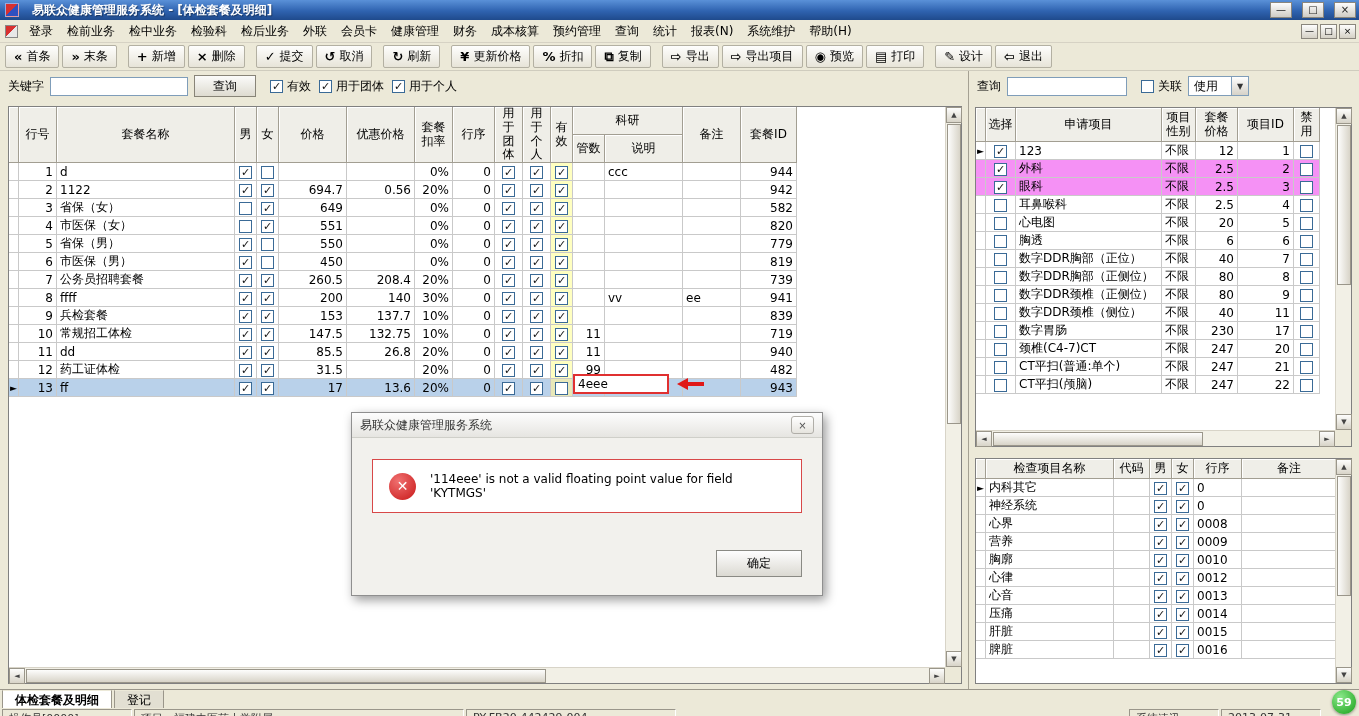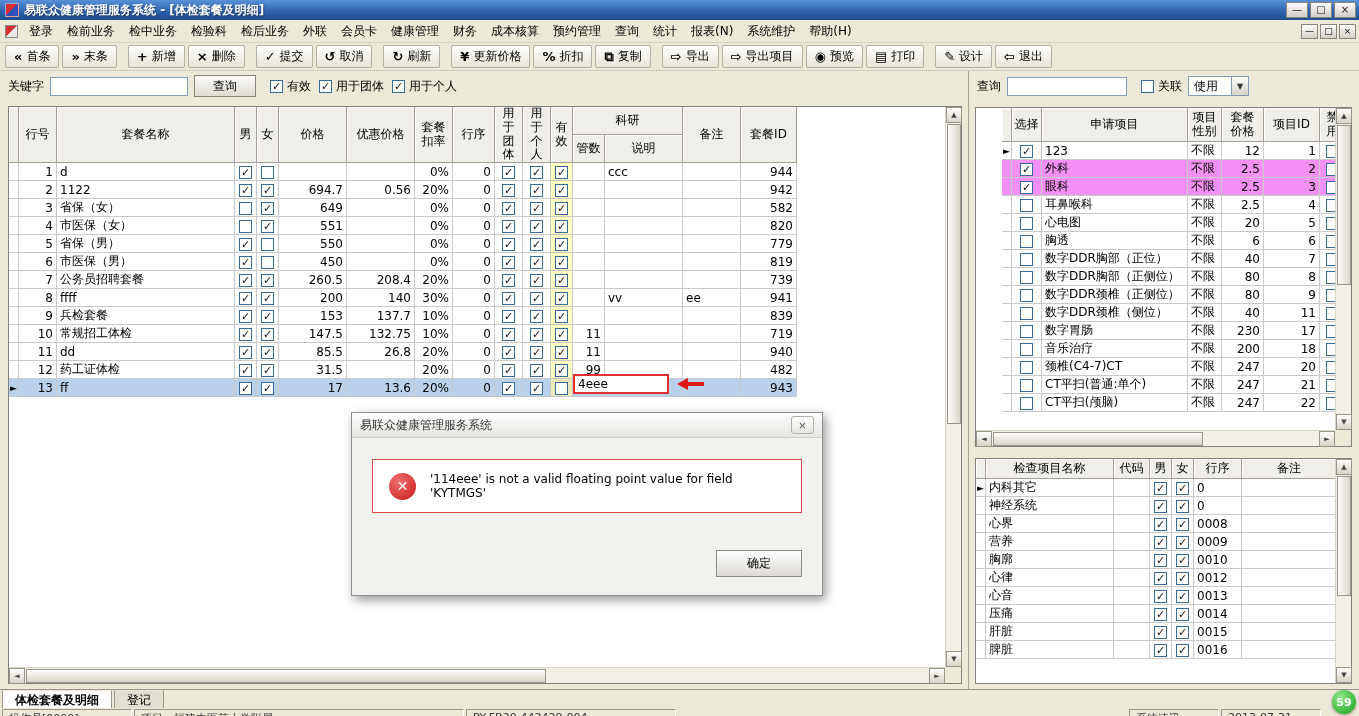--- a/index.html
+++ b/index.html
@@ -1,20 +1,20 @@
 <!DOCTYPE html>
 <html><head>
 <meta charset="utf-8">
 <style>
   * { box-sizing: border-box; margin: 0; padding: 0; }
   html,body { width:1359px; height:716px; overflow:hidden; }
   body { font-family:"DejaVu Sans","Liberation Sans",sans-serif; font-size:12px; background:#ece9d8; position:relative; color:#000; }
 
   
-  .titlebar { height:20px; background:linear-gradient(180deg,#5a91d8 0%,#2f63b0 55%,#1f4a8c 100%); display:flex; align-items:center; padding:0 3px; }
+  .titlebar { height:20px; background:linear-gradient(180deg,#5a91d8 0%,#2f63b0 55%,#1f4a8c 100%); display:flex; align-items:center; padding:0 3px;gap:8px; }
   .app-icon { width:14px; height:14px; margin-left:2px; background:linear-gradient(135deg,#d83030 0 50%,#3050c0 50% 100%); border:1px solid rgba(255,255,255,.5); }
   .title-text { color:#fff; font-weight:bold; margin-left:5px; flex:1; text-shadow:1px 1px 1px rgba(0,0,0,.4); }
   .win-btn { width:22px; height:16px; margin-left:2px; background:linear-gradient(#fdfdfd,#cfccc4); border:1px solid #8a867d; display:flex; align-items:center; justify-content:center; font-size:10px; line-height:1; color:#222; }
 
   
   .menubar { height:23px; background:#ece9d8; border-bottom:1px solid #d6d2c4; display:flex; align-items:center; padding:0 3px; }
   .mdi-icon { width:13px; height:13px; background:linear-gradient(135deg,#d83030 0 50%,#e8e8e8 50% 100%); border:1px solid #888; margin:0 4px 0 2px; }
   .menu-item { padding:3px 7px; white-space:nowrap; }
   .menu-spacer { flex:1; }
   .mdi-btn { width:17px; height:15px; margin-left:2px; background:linear-gradient(#fdfdfd,#d5d1c6); border:1px solid #8a867d; display:flex; align-items:center; justify-content:center; font-size:9px; line-height:1; }
@@ -32,21 +32,21 @@
   .textbox { height:19px; border:1px solid #7f9db9; background:#fff; padding:0 3px; font-size:12px; display:inline-block; }
   .btn3d { height:22px; padding:0 18px; border:1px solid #888478; background:linear-gradient(#fbfbfa,#dedbd0); font-size:12px; display:inline-flex; align-items:center; }
   .cb { display:inline-block; width:13px; height:13px; border:1px solid #3a6a96; background:#fff; font-size:11px; line-height:11px; text-align:center; color:#111; vertical-align:middle; overflow:hidden; }
   .cb-opt { display:inline-flex; align-items:center; gap:4px; margin-left:8px; white-space:nowrap; }
   .combo { display:inline-flex; height:20px; border:1px solid #7f9db9; background:#fff; align-items:stretch; }
   .combo-text { padding:1px 5px; min-width:42px; }
   .combo-btn { width:17px; background:linear-gradient(#fefefe,#d6d2c8); border-left:1px solid #7f9db9; display:flex; align-items:center; justify-content:center; font-size:8px; color:#333; }
 
   
   .pkg-area { position:absolute; left:8px; top:35px; width:954px; height:578px; border:1px solid #808080; background:#fff; }
-  .items-area { position:absolute; left:6px; top:36px; width:377px; height:340px; border:1px solid #808080; background:#fff;padding-left:26px; }
+  .items-area { position:absolute; left:6px; top:36px; width:377px; height:340px; border:1px solid #808080; background:#fff; }
   .detail-area { position:absolute; left:6px; top:387px; width:377px; height:226px; border:1px solid #808080; background:#fff; }
 
   table.grid { border-collapse:separate; border-spacing:0; table-layout:fixed; font-size:12px; }
   .grid th { background:#efeee8; border-right:1px solid #a29e92; border-bottom:1px solid #a29e92; box-shadow:inset 1px 1px 0 #fff; font-weight:normal; text-align:center; white-space:pre-line; line-height:1.15; padding:0 2px; overflow:hidden; }
   .grid td { border-right:1px solid #c9c9c9; border-bottom:1px solid #c9c9c9; padding:0 3px; height:18px; white-space:nowrap; overflow:hidden; background:#fff; }
   .grid thead tr { height:20px; }
   .ta-r { text-align:right; }
   .cbx { text-align:center; }
   .c-ind { padding:0 !important; font-size:9px; text-align:center; color:#000; }
   td.valid-cell { background:#ffffc0; text-align:center; }
@@ -656,29 +656,20 @@
           <td class="cbx"><span class="cb"></span></td>
           <td>数字胃肠</td>
           <td>不限</td>
           <td class="ta-r">230</td>
           <td class="ta-r">17</td>
           <td class="cbx"><span class="cb"></span></td>
         </tr>
           <tr data-variant="">
           <td class="c-ind"></td>
           <td class="cbx"><span class="cb"></span></td>
-          <td>音乐治疗</td>
-          <td>不限</td>
-          <td class="ta-r">200</td>
-          <td class="ta-r">18</td>
-          <td class="cbx"><span class="cb"></span></td>
-        </tr>
-          <tr data-variant="">
-          <td class="c-ind"></td>
-          <td class="cbx"><span class="cb"></span></td>
           <td>颈椎(C4-7)CT</td>
           <td>不限</td>
           <td class="ta-r">247</td>
           <td class="ta-r">20</td>
           <td class="cbx"><span class="cb"></span></td>
         </tr>
           <tr data-variant="">
           <td class="c-ind"></td>
           <td class="cbx"><span class="cb"></span></td>
           <td>CT平扫(普通:单个)</td>

